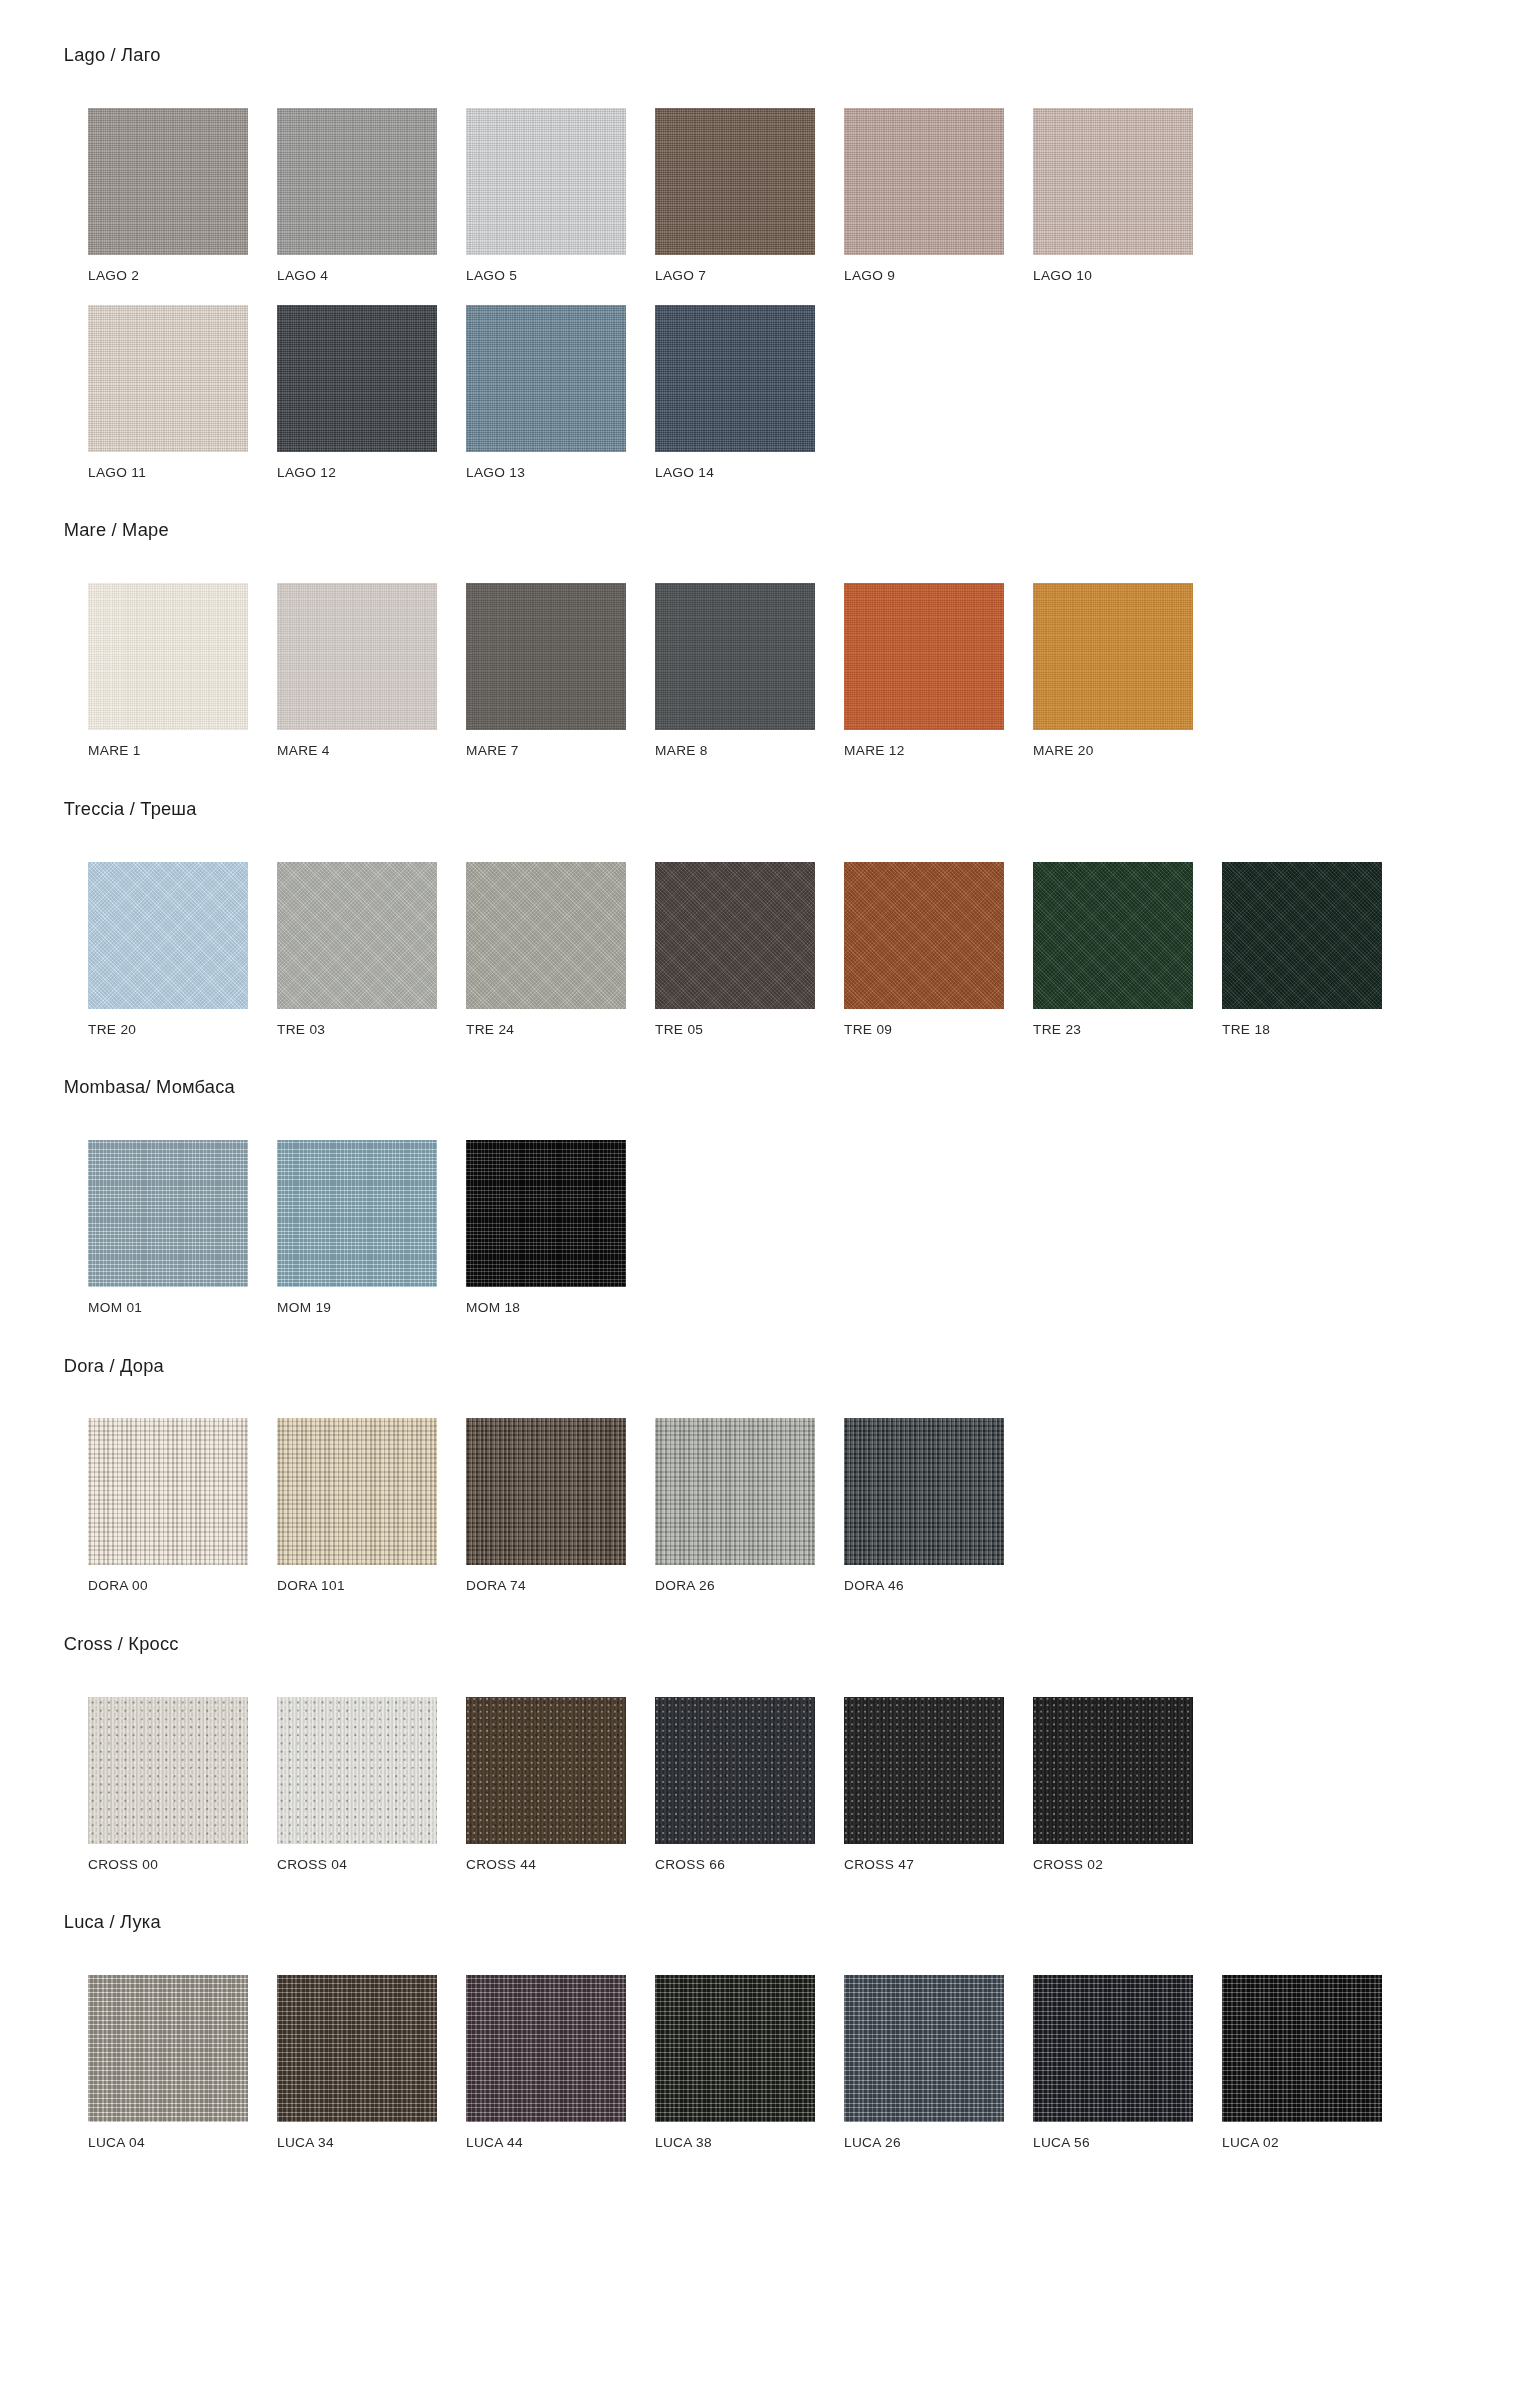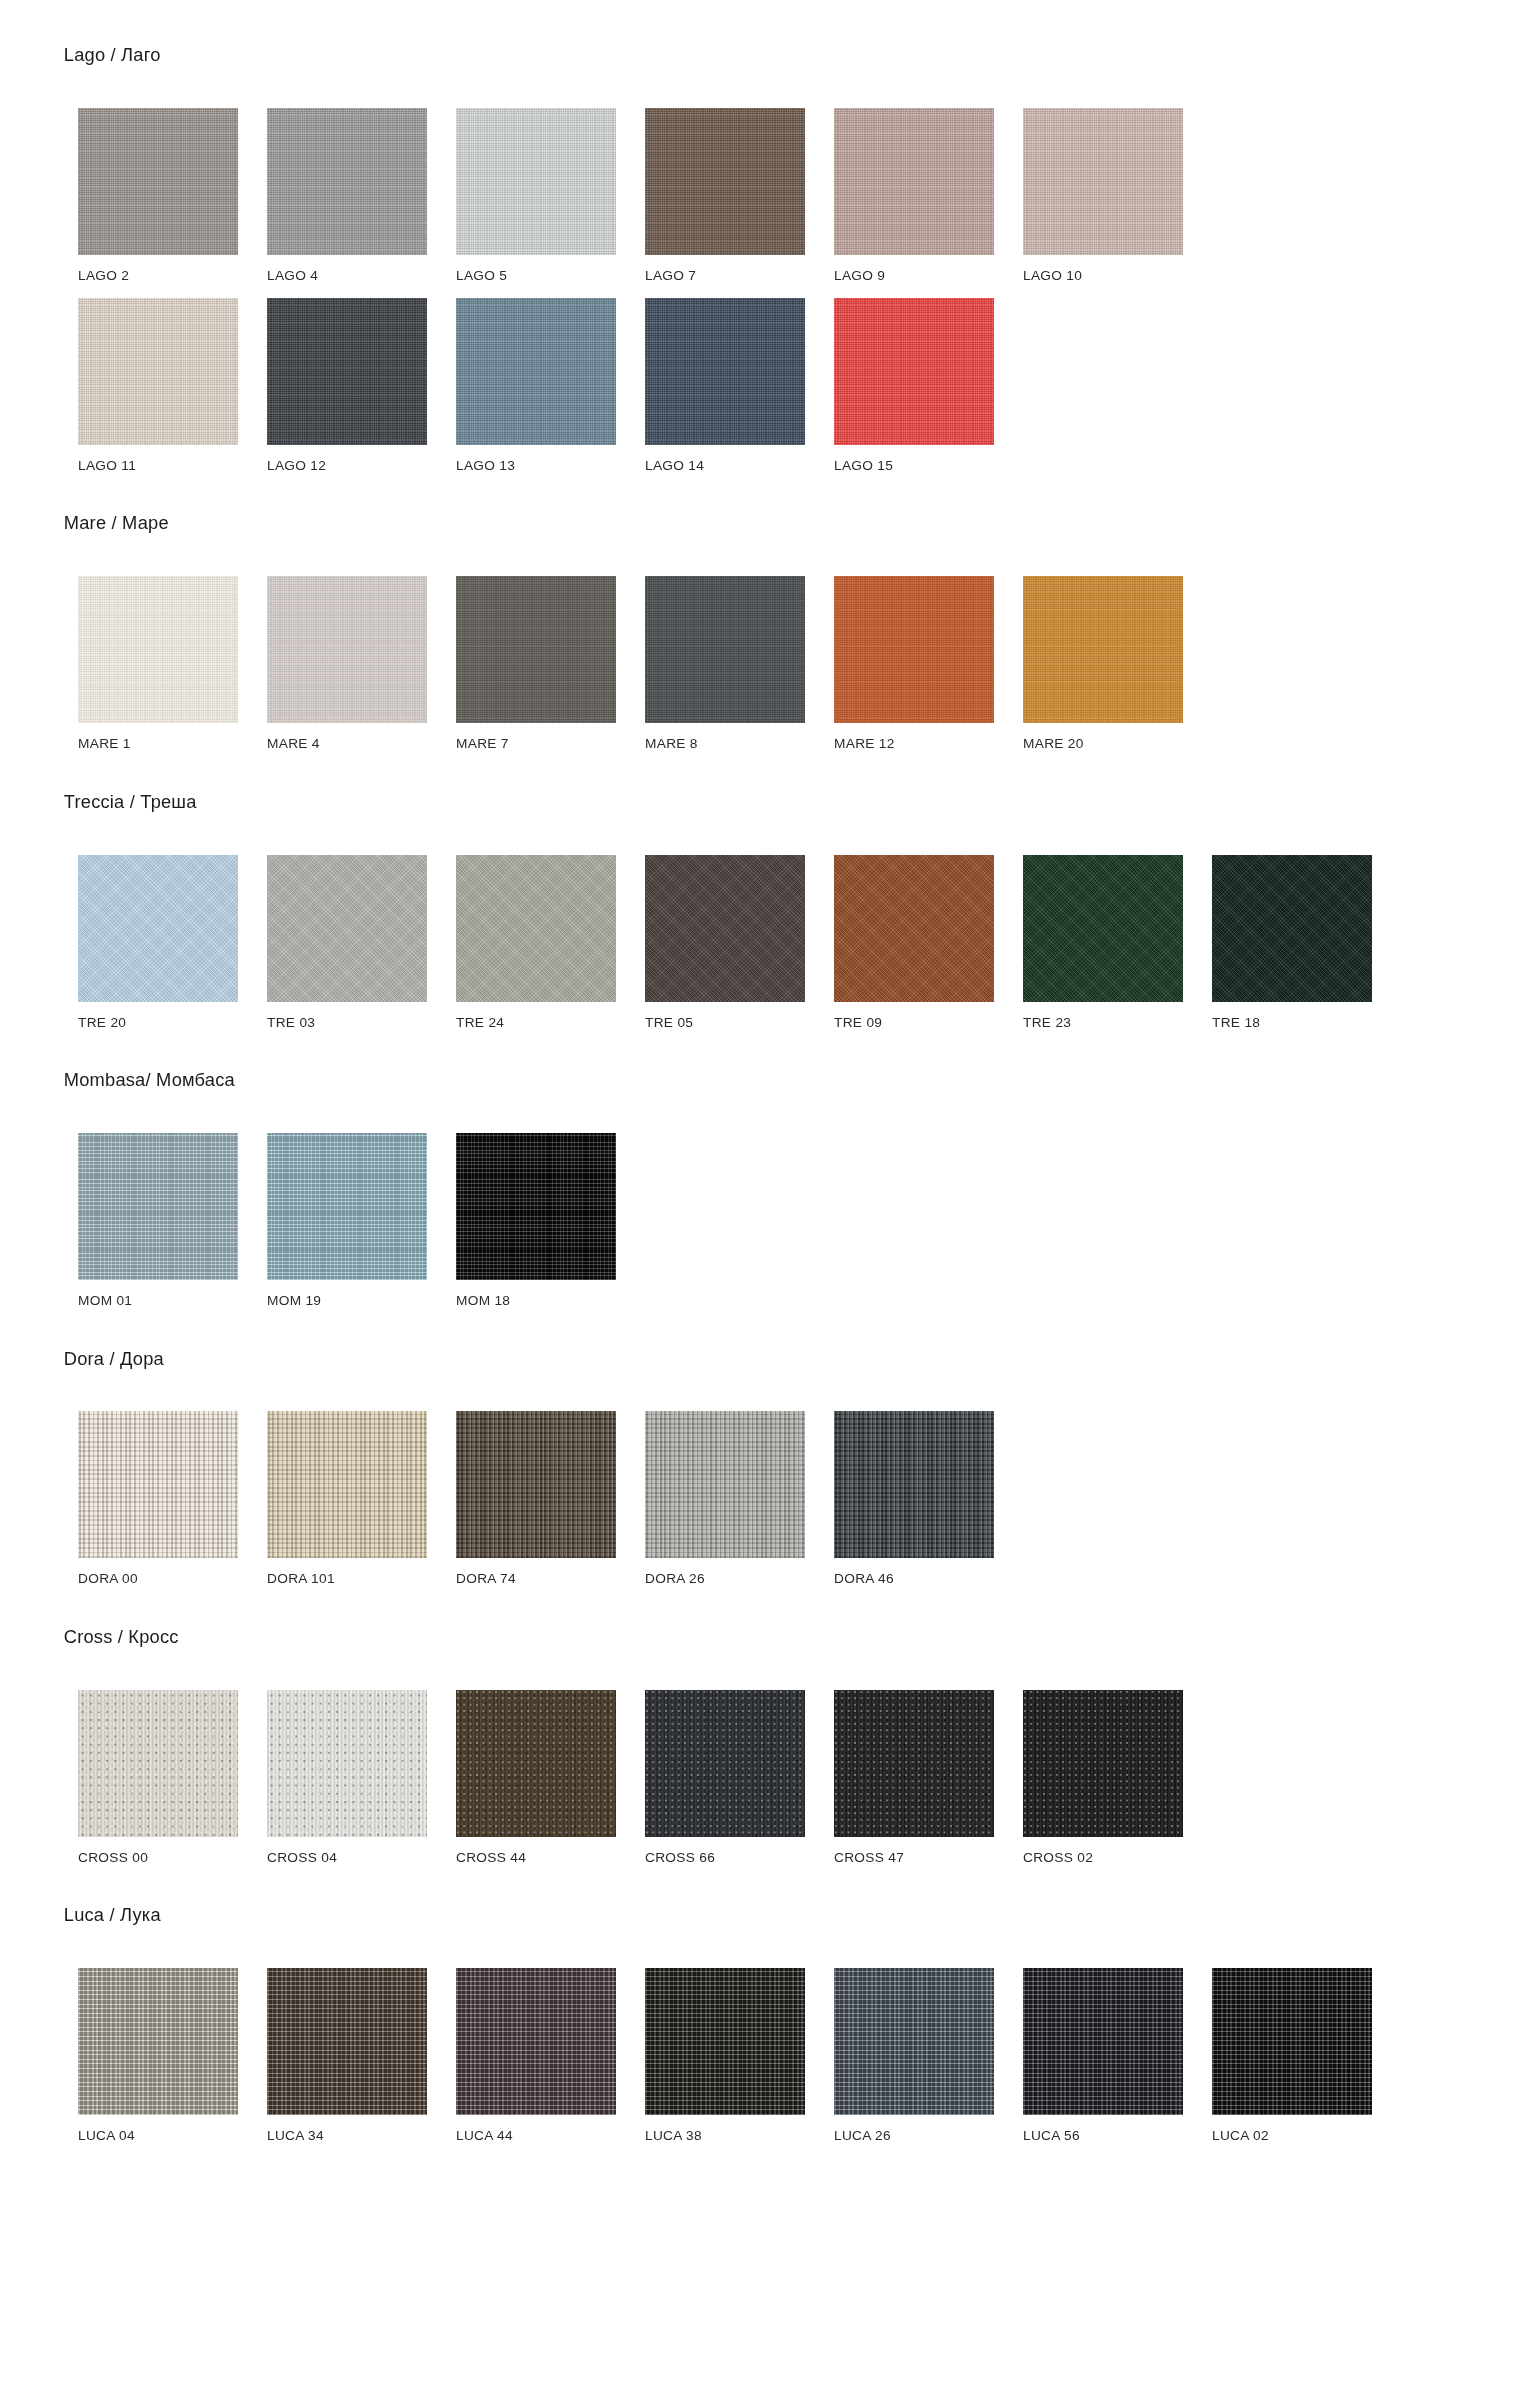--- a/index.html
+++ b/index.html
@@ -33,22 +33,22 @@
     color: #1c1c1c;
     margin: 0 0 26px 1.8px;
     line-height: 1.2;
   }
   .section + .section .section-header {
     margin-top: 16.5px;
   }
   .swatch-grid {
     display: flex;
     flex-wrap: wrap;
-    gap: 8px;
-    margin: 0;
+    gap: 15px;
+    margin: 10px;
     padding: 16px;
   }
   .swatch-row {
     display: flex;
     flex-direction: row;
     align-items: flex-start;
     margin-bottom: 5.5px;
   }
   .swatch-cell {
     width: 189px;
@@ -179,26 +179,20 @@
                 <div class="tex tex-weave"></div>
               </div>
               <div class="swatch-label">LAGO 13</div>
             </div>
             <div class="swatch-cell">
               <div class="swatch-tile" style="background-color: rgb(60, 74, 92);">
                 <div class="tex tex-weave"></div>
               </div>
               <div class="swatch-label">LAGO 14</div>
             </div>
-            <div class="swatch-cell">
-              <div class="swatch-tile" style="background-color: rgb(239, 65, 64);">
-                <div class="tex tex-weave"></div>
-              </div>
-              <div class="swatch-label">LAGO 15</div>
-            </div>
           </div>
         </div>
       </div>
       <div class="section">
         <div class="section-header">Mare / Маре</div>
         <div class="swatch-grid">
           <div class="swatch-row">
             <div class="swatch-cell">
               <div class="swatch-tile" style="background-color: rgb(242, 236, 226);">
                 <div class="tex tex-flat"></div>

